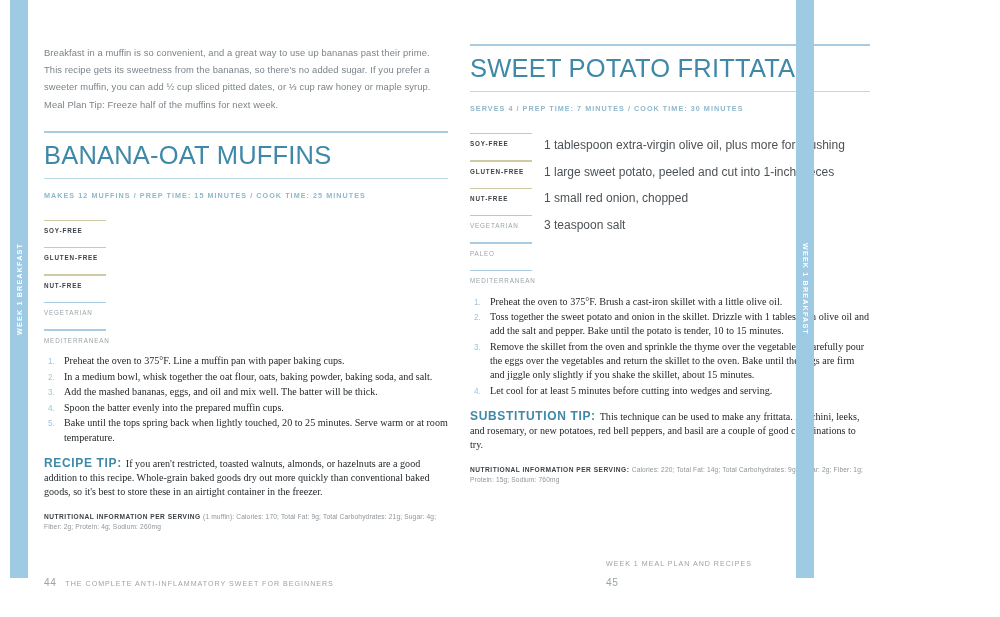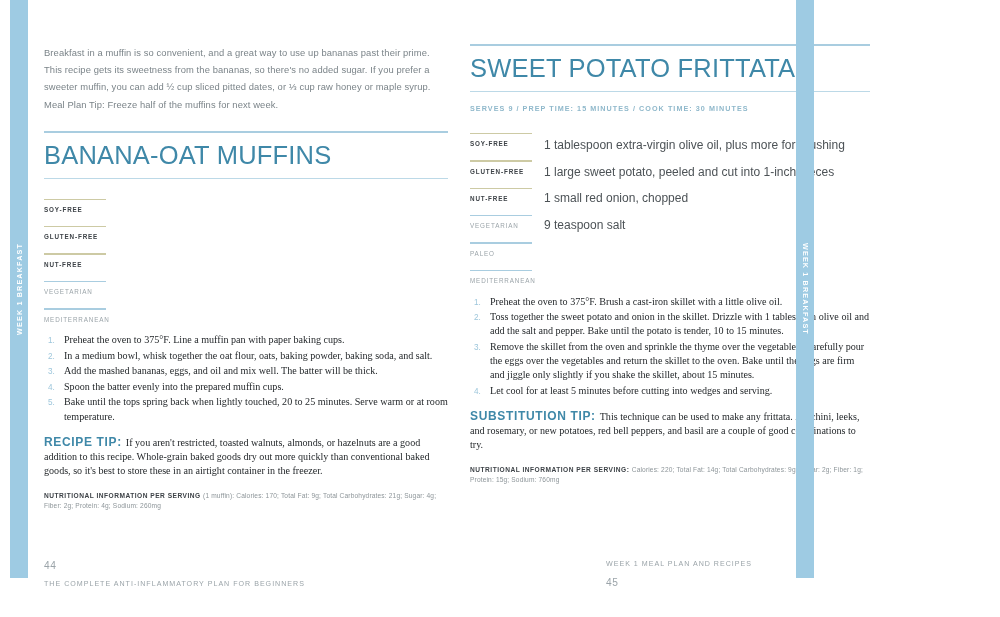--- a/index.html
+++ b/index.html
@@ -192,21 +192,21 @@
     position: absolute;
     bottom: 29px;
     font-size: 7.1px;
     letter-spacing: 1.0px;
     color: #9ba4a9;
     display: flex;
     align-items: baseline;
     gap: 9px;
     white-space: nowrap;
   }
-  .footer.left  { left: 44px; flex-direction: column; }
+  .footer.left  { left: 44px; }
   .footer.right { right: 72px; flex-direction: column; }
   .folio {
     font-size: 10.2px;
     letter-spacing: 0.5px;
     color: #9ba4a9;
   }
 </style>
 </head>
 <body>
 
@@ -217,20 +217,21 @@
   </div>
 
   <div class="page left">
     <div class="page-inner">
 
       <p class="intro">Breakfast in a muffin is so convenient, and a great way to use up bananas past their prime. This recipe gets its sweetness from the bananas, so there's no added sugar. If you prefer a sweeter muffin, you can add ½ cup sliced pitted dates, or ⅓ cup raw honey or maple syrup. Meal Plan Tip: Freeze half of the muffins for next week.</p>
 
       <div class="rule-top"></div>
       <h1 class="recipe-title">BANANA-OAT MUFFINS</h1>
       <div class="rule-bot"></div>
+      <p class="meta-line">MAKES 12 MUFFINS / PREP TIME: 15 MINUTES / COOK TIME: 25 MINUTES</p>
 
       <div class="body-grid">
         <div class="tags-col">
             <div class="tag on"><span class="tag-rule"></span><span>SOY-FREE</span></div>
             <div class="tag on"><span class="tag-rule"></span><span>GLUTEN-FREE</span></div>
             <div class="tag on"><span class="tag-rule"></span><span>NUT-FREE</span></div>
             <div class="tag off"><span class="tag-rule"></span><span>VEGETARIAN</span></div>
             <div class="tag off"><span class="tag-rule"></span><span>MEDITERRANEAN</span></div>
           </div>
         <div class="ing-col">
@@ -253,48 +254,48 @@
 
       <p class="nutrition">
         <b>NUTRITIONAL INFORMATION PER SERVING </b>
         <span>(1 muffin): Calories: 170; Total Fat: 9g; Total Carbohydrates: 21g; Sugar: 4g; Fiber: 2g; Protein: 4g; Sodium: 260mg</span>
       </p>
 
     </div>
 
     <div class="footer left">
       <span class="folio">44</span>
-      <span>THE COMPLETE ANTI-INFLAMMATORY PLAN FOR BEGINNERS</span>
+      <span>THE COMPLETE ANTI-INFLAMMATORY SWEET FOR BEGINNERS</span>
     </div>
   </div>
 
   <div class="page right">
     <div class="page-inner">
 
 
       <div class="rule-top"></div>
       <h1 class="recipe-title">SWEET POTATO FRITTATA</h1>
       <div class="rule-bot"></div>
-      <p class="meta-line">SERVES 9 / PREP TIME: 15 MINUTES / COOK TIME: 30 MINUTES</p>
+      <p class="meta-line">SERVES 4 / PREP TIME: 7 MINUTES / COOK TIME: 30 MINUTES</p>
 
       <div class="body-grid">
         <div class="tags-col">
             <div class="tag on"><span class="tag-rule"></span><span>SOY-FREE</span></div>
             <div class="tag on"><span class="tag-rule"></span><span>GLUTEN-FREE</span></div>
             <div class="tag on"><span class="tag-rule"></span><span>NUT-FREE</span></div>
             <div class="tag off"><span class="tag-rule"></span><span>VEGETARIAN</span></div>
             <div class="tag off"><span class="tag-rule"></span><span>PALEO</span></div>
             <div class="tag off"><span class="tag-rule"></span><span>MEDITERRANEAN</span></div>
           </div>
         <div class="ing-col">
           <div class="ing-list">
               <p class="ing">1 tablespoon extra-virgin olive oil, plus more for brushing</p>
               <p class="ing">1 large sweet potato, peeled and cut into 1-inch pieces</p>
               <p class="ing">1 small red onion, chopped</p>
-              <p class="ing">9 teaspoon salt</p>
+              <p class="ing">3 teaspoon salt</p>
             </div>
         </div>
       </div>
 
       <ol class="steps">
           <li>Preheat the oven to 375°F. Brush a cast-iron skillet with a little olive oil.</li>
           <li>Toss together the sweet potato and onion in the skillet. Drizzle with 1 tablespoon olive oil and add the salt and pepper. Bake until the potato is tender, 10 to 15 minutes.</li>
           <li>Remove the skillet from the oven and sprinkle the thyme over the vegetables. Carefully pour the eggs over the vegetables and return the skillet to the oven. Bake until the eggs are firm and jiggle only slightly if you shake the skillet, about 15 minutes.</li>
           <li>Let cool for at least 5 minutes before cutting into wedges and serving.</li>
         </ol>

